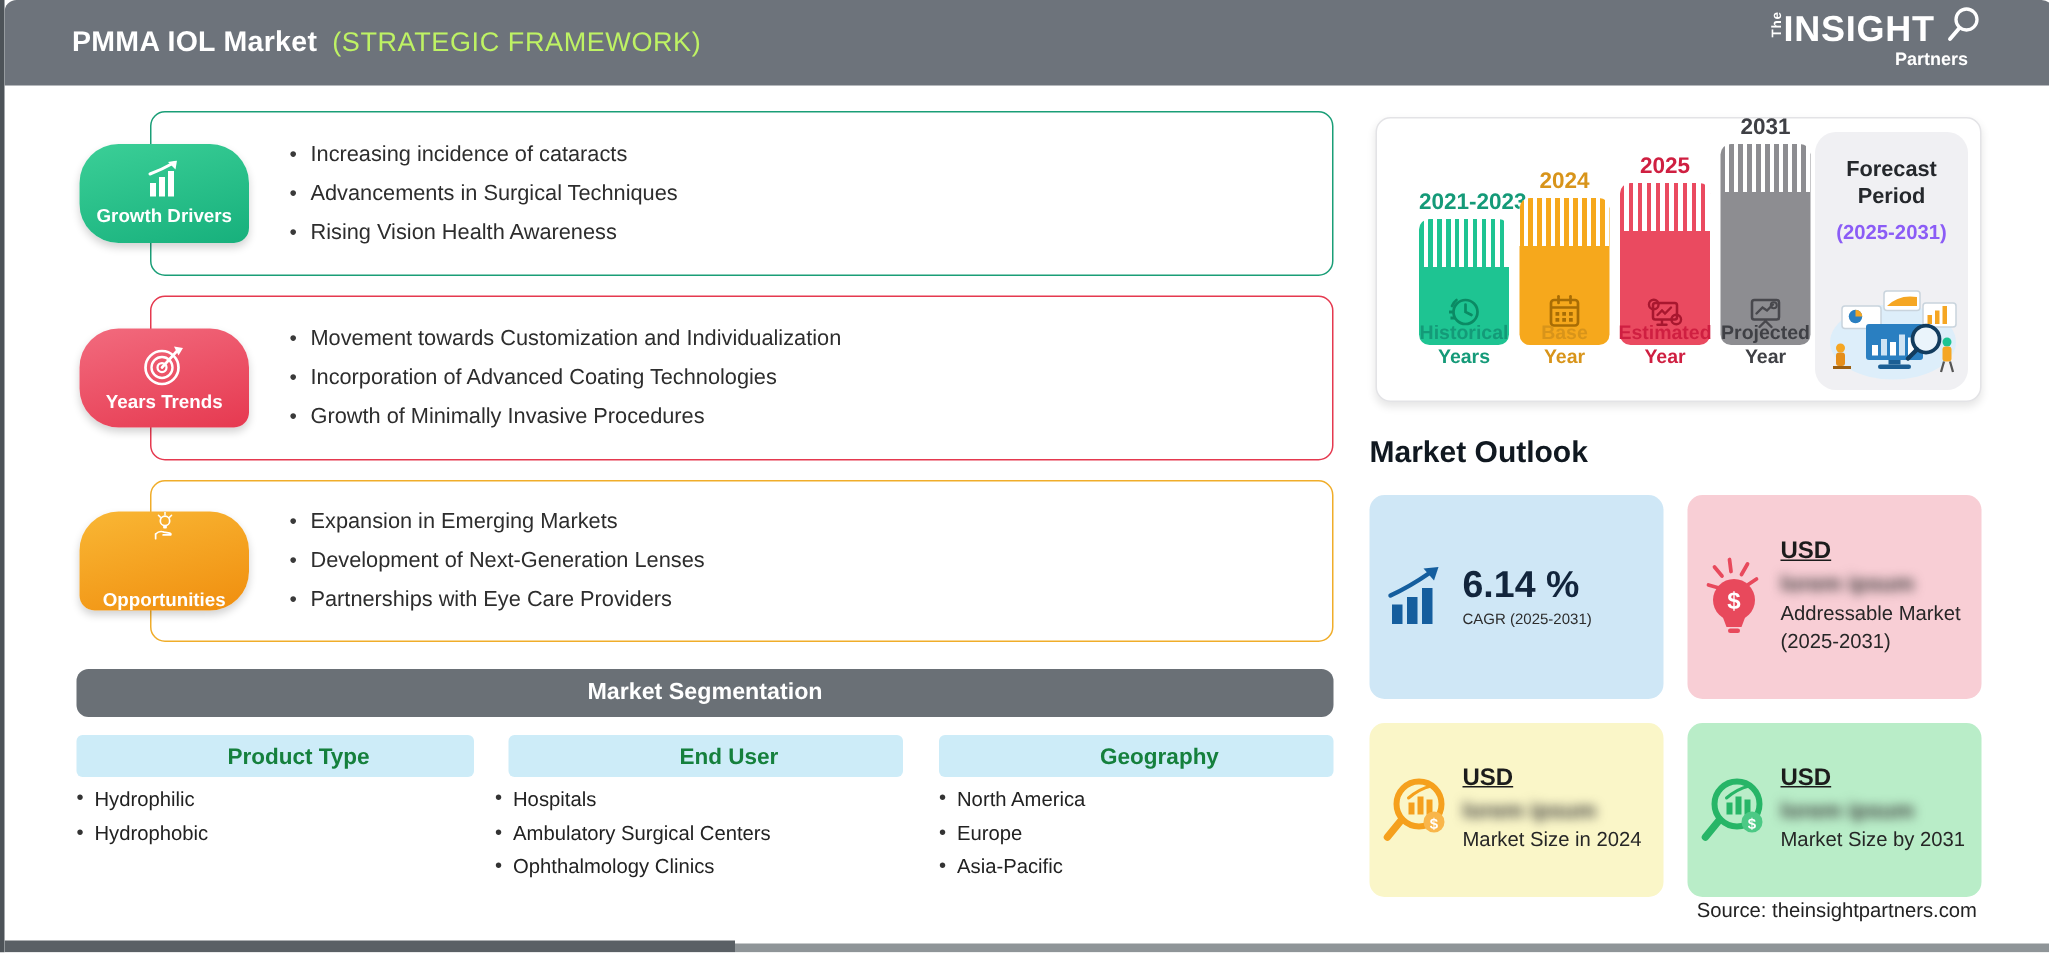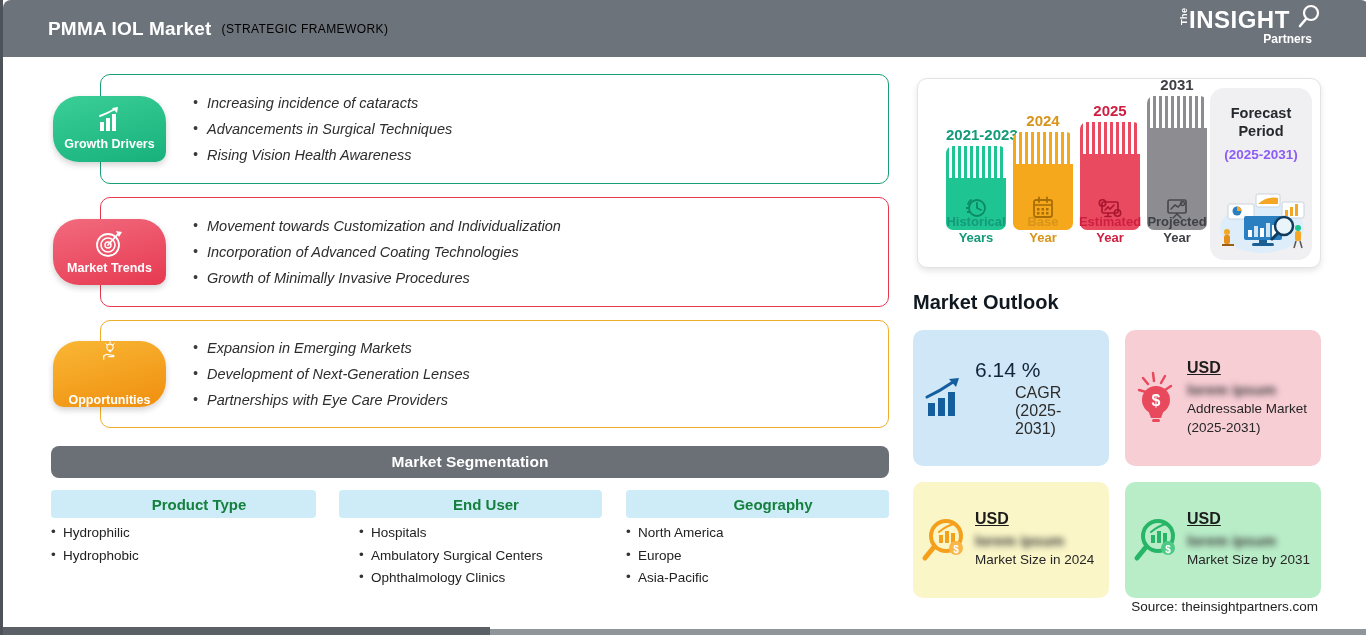--- a/index.html
+++ b/index.html
@@ -3,21 +3,21 @@
 <meta charset="utf-8">
 <style>
   * { margin:0; padding:0; box-sizing:border-box; }
   html,body { width:1366px; height:635px; background:#fff; font-family:"Liberation Sans", sans-serif; }
   .page { position:relative; width:1366px; height:635px; background:#fff; overflow:hidden; border-left:3px solid #4d5358; }
 
   
   .header { position:absolute; left:0; top:0; width:1366px; height:57px; background:#6d737b; border-radius:8px 8px 0 0; display:flex; align-items:center; }
   .header-title-wrap { margin-left:45px; display:flex; align-items:center; gap:10px; }
   .header-title { color:#fff; font-size:19px; font-weight:bold; letter-spacing:.2px; }
-  .header-subtitle { color:#000000; font-size:12px; letter-spacing:.4px; }
+  .header-subtitle { color:#bef264; font-size:18px; letter-spacing:.4px; }
   .logo { position:absolute; right:55px; top:8px; width:135px; height:44px; color:#fff; }
   .logo-row { display:flex; align-items:center; }
   .logo-the { font-size:9px; font-weight:bold; transform:rotate(-90deg); width:10px; letter-spacing:.5px; }
   .logo-insight { font-size:24px; font-weight:bold; letter-spacing:.5px; line-height:24px; }
   .logo-glass { position:absolute; right:-8px; top:-4px; }
   .logo-partners { position:absolute; right:2px; top:24px; font-size:12px; font-weight:bold; }
 
   
   .sec { position:absolute; left:50px; width:836px; height:110px; }
   .sec-box { position:absolute; left:47px; top:0; right:0; bottom:0; border-radius:10px; background:#fff; }
@@ -26,33 +26,33 @@
   .sec.opps    { top:320px; height:108px; }
   .sec.growth .sec-box { border:1.5px solid #1a9e77; }
   .sec.trends .sec-box { border:1.5px solid #e5394f; }
   .sec.opps   .sec-box { border:1.5px solid #f0ad2a; }
   .badge { position:absolute; left:0; top:50%; transform:translateY(-50%); width:113px; height:66px; border-radius:26px 26px 10px 26px; display:flex; flex-direction:column; align-items:center; justify-content:center; gap:2px; box-shadow:0 3px 6px rgba(0,0,0,.18); z-index:2; }
   .sec.growth .badge { background:linear-gradient(165deg,#3bcf97,#17b07c); }
   .sec.trends .badge { background:linear-gradient(165deg,#f26b7e,#e63950); }
   .sec.opps   .badge { background:linear-gradient(165deg,#f9b735,#f08e0e); border-radius:26px 26px 26px 10px;gap:32px; }
   .badge-label { color:#fff; font-size:12.5px; font-weight:bold; white-space:nowrap; }
   .sec-list { position:absolute; left:140px; right:16px; top:0; bottom:0; display:flex; flex-direction:column; justify-content:center; gap:10px; list-style:none; }
-  .sec-list li { font-size:14.5px; color:#2d2d2d; padding-left:14px; position:relative;font-style:italic; }
+  .sec-list li { font-size:14.5px; color:#2d2d2d; padding-left:14px; position:relative; }
   .sec-list li::before { content:"•"; position:absolute; left:0; top:-1px; color:#3a3a3a; font-size:14px; }
 
   
   .seg-bar { position:absolute; left:48px; top:446px; width:838px; height:32px; background:#6a7076; border-radius:8px; display:flex; align-items:center; justify-content:center; }
   .seg-bar span { color:#fff; font-size:15.5px; font-weight:bold; }
   .seg-col-header { position:absolute; top:490px; height:28px; background:#cdecf8; border-radius:4px; display:flex; align-items:center; justify-content:center; font-size:15px; font-weight:bold; color:#15803d;padding-left:31px; }
   .seg-h0 { left:48px;  width:265px; }
   .seg-h1 { left:336px; width:263px; }
   .seg-h2 { left:623px; width:263px; }
   .seg-list { position:absolute; top:525px; list-style:none; }
   .seg-l0 { left:48px; }
-  .seg-l1 { left:356px; }
+  .seg-l1 { left:327px; }
   .seg-l2 { left:623px; }
   .seg-list li { font-size:13.5px; color:#222; padding-left:12px; position:relative; margin-bottom:7.5px; }
   .seg-list li::before { content:"•"; position:absolute; left:0; top:-1px; color:#333; }
 
   
   .tl-card { position:absolute; left:914px; top:78px; width:404px; height:190px; background:#fff; border:1px solid #e3e3e6; border-radius:10px; box-shadow:0 3px 6px rgba(0,0,0,.10); }
   .tl-col { position:absolute; bottom:0; width:60px; }
   .tl-col.teal   { --c:#1ec492; --cd:#0b8a64; --ct:#149a78; left:28px; }
   .tl-col.orange { --c:#f6a81c; --cd:#a86d05; --ct:#d8941a; left:95px; }
   .tl-col.red    { --c:#ea4a60; --cd:#a8172f; --ct:#cf1f41; left:162px; }
@@ -77,22 +77,22 @@
 
   
   .outlook-title { position:absolute; left:910px; top:291px; font-size:20px; font-weight:bold; color:#101820; }
   .card { position:absolute; border-radius:10px; display:flex; align-items:center; }
   .card-blue   { left:910px;  top:330px; width:196px; height:136px; background:#cfe7f6; }
   .card-pink   { left:1122px; top:330px; width:196px; height:136px; background:#f8ced5; }
   .card-yellow { left:910px;  top:482px; width:196px; height:116px; background:#faf6c8; }
   .card-green  { left:1122px; top:482px; width:196px; height:116px; background:#b9edc8; }
   .card-icon { width:62px; display:flex; align-items:center; justify-content:center; flex:0 0 62px; }
   .card-body { flex:1; padding-right:10px; }
-  .card-value { font-size:21px; font-weight:normal; color:#12253c; line-height:1.1; }
-  .card-sub { font-size:16px; color:#2c2c2c; margin-top:3px;margin-left:40px; }
+  .card-value { font-size:25px; font-weight:bold; color:#12253c; line-height:1.1; }
+  .card-sub { font-size:10px; color:#2c2c2c; margin-top:3px; }
   .card-currency { font-size:16px; font-weight:bold; color:#1c1c1c;text-decoration:underline; }
   .card-blur { display:block; font-size:15px; font-weight:bold; color:#3a3a3a; filter:blur(3.4px); margin:4px 0 2px; }
   .card-label { font-size:13.5px; color:#262626; line-height:1.35; }
 
   .source { position:absolute; right:48px; top:599px; font-size:13.5px; color:#222; }
 
   
   .footer-dark  { position:absolute; left:0; bottom:0; width:487px; height:8px; background:#5a6065; }
   .footer-light { position:absolute; left:487px; bottom:0; right:0; height:6px; background:#8f9598; }
 </style>
@@ -141,21 +141,21 @@
   <div class="sec trends">
     <div class="sec-box"></div>
     <div class="badge">
       <svg width="32" height="30" viewBox="0 0 32 30">
         <circle cx="14" cy="16" r="11" fill="none" stroke="#fff" stroke-width="1.8"></circle>
         <circle cx="14" cy="16" r="7" fill="none" stroke="#fff" stroke-width="1.6"></circle>
         <circle cx="14" cy="16" r="3" fill="none" stroke="#fff" stroke-width="1.5"></circle>
         <line x1="14" y1="16" x2="24" y2="5" stroke="#fff" stroke-width="1.8" stroke-linecap="round"></line>
         <path d="M22 2 L28 3 L25 8 Z" fill="#fff"></path>
       </svg>
-      <span class="badge-label">Market Trends</span>
+      <span class="badge-label">Years Trends</span>
     </div>
     <ul class="sec-list">
       <li><span>Movement towards Customization and Individualization</span></li>
       <li><span>Incorporation of Advanced Coating Technologies</span></li>
       <li><span>Growth of Minimally Invasive Procedures</span></li>
     </ul>
   </div>
 
   <div class="sec opps">
     <div class="sec-box"></div>

